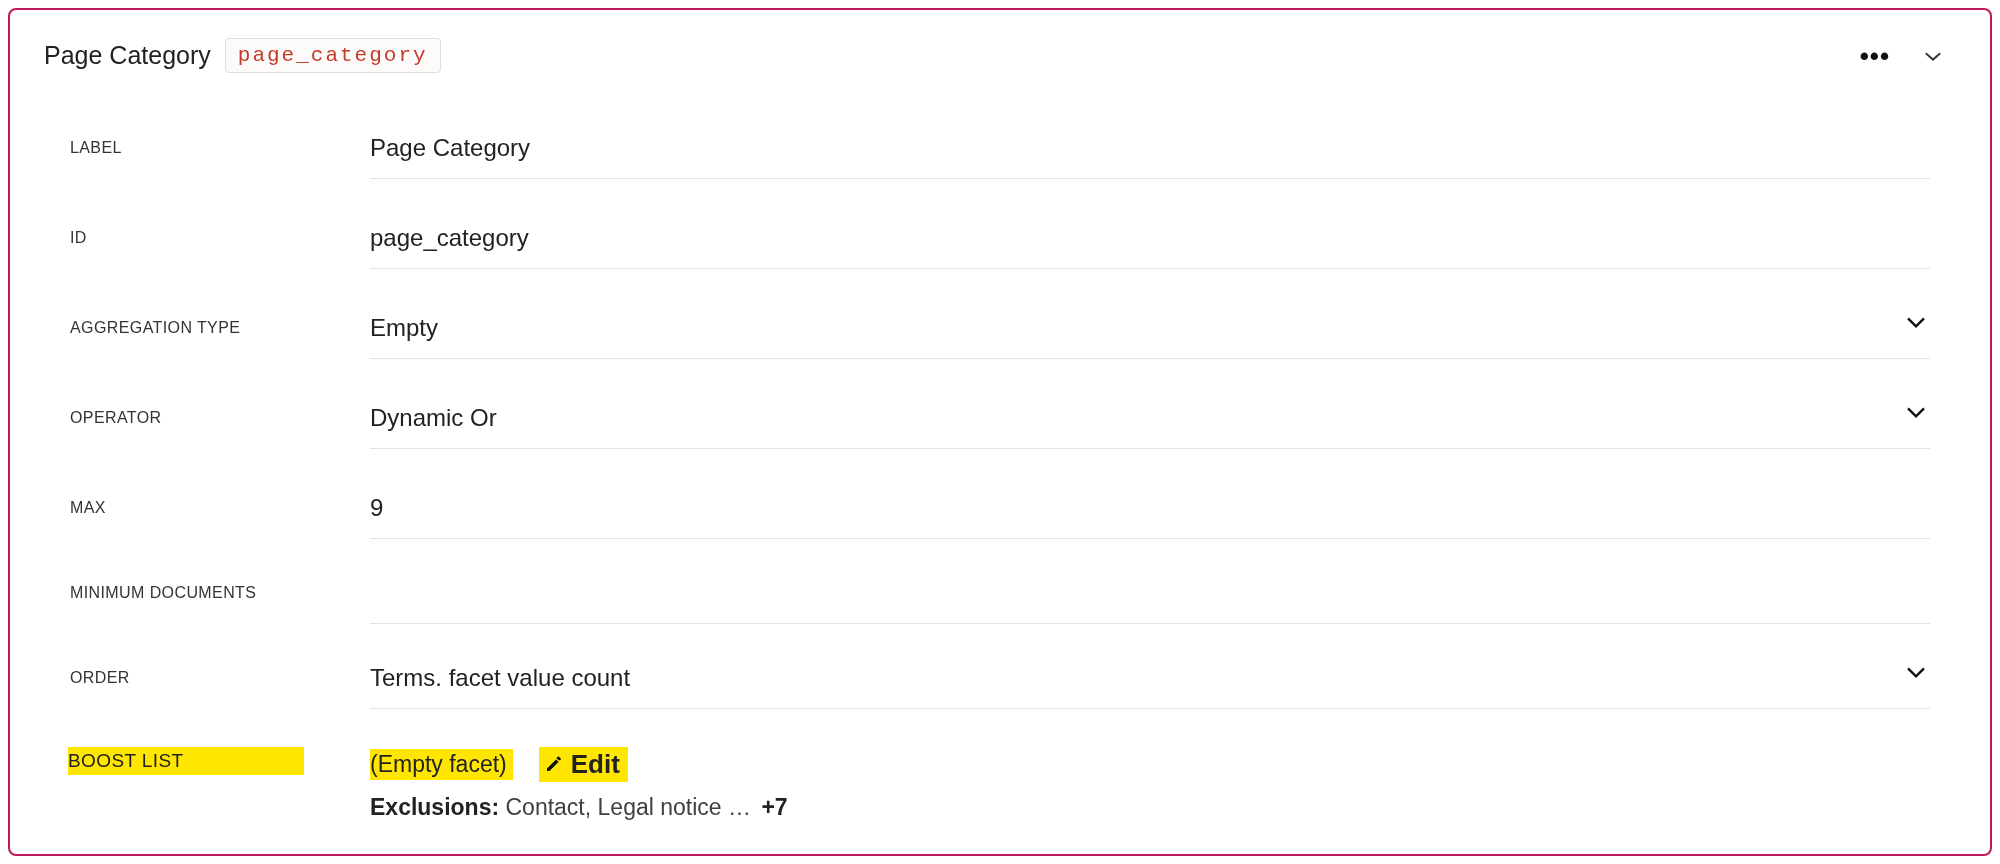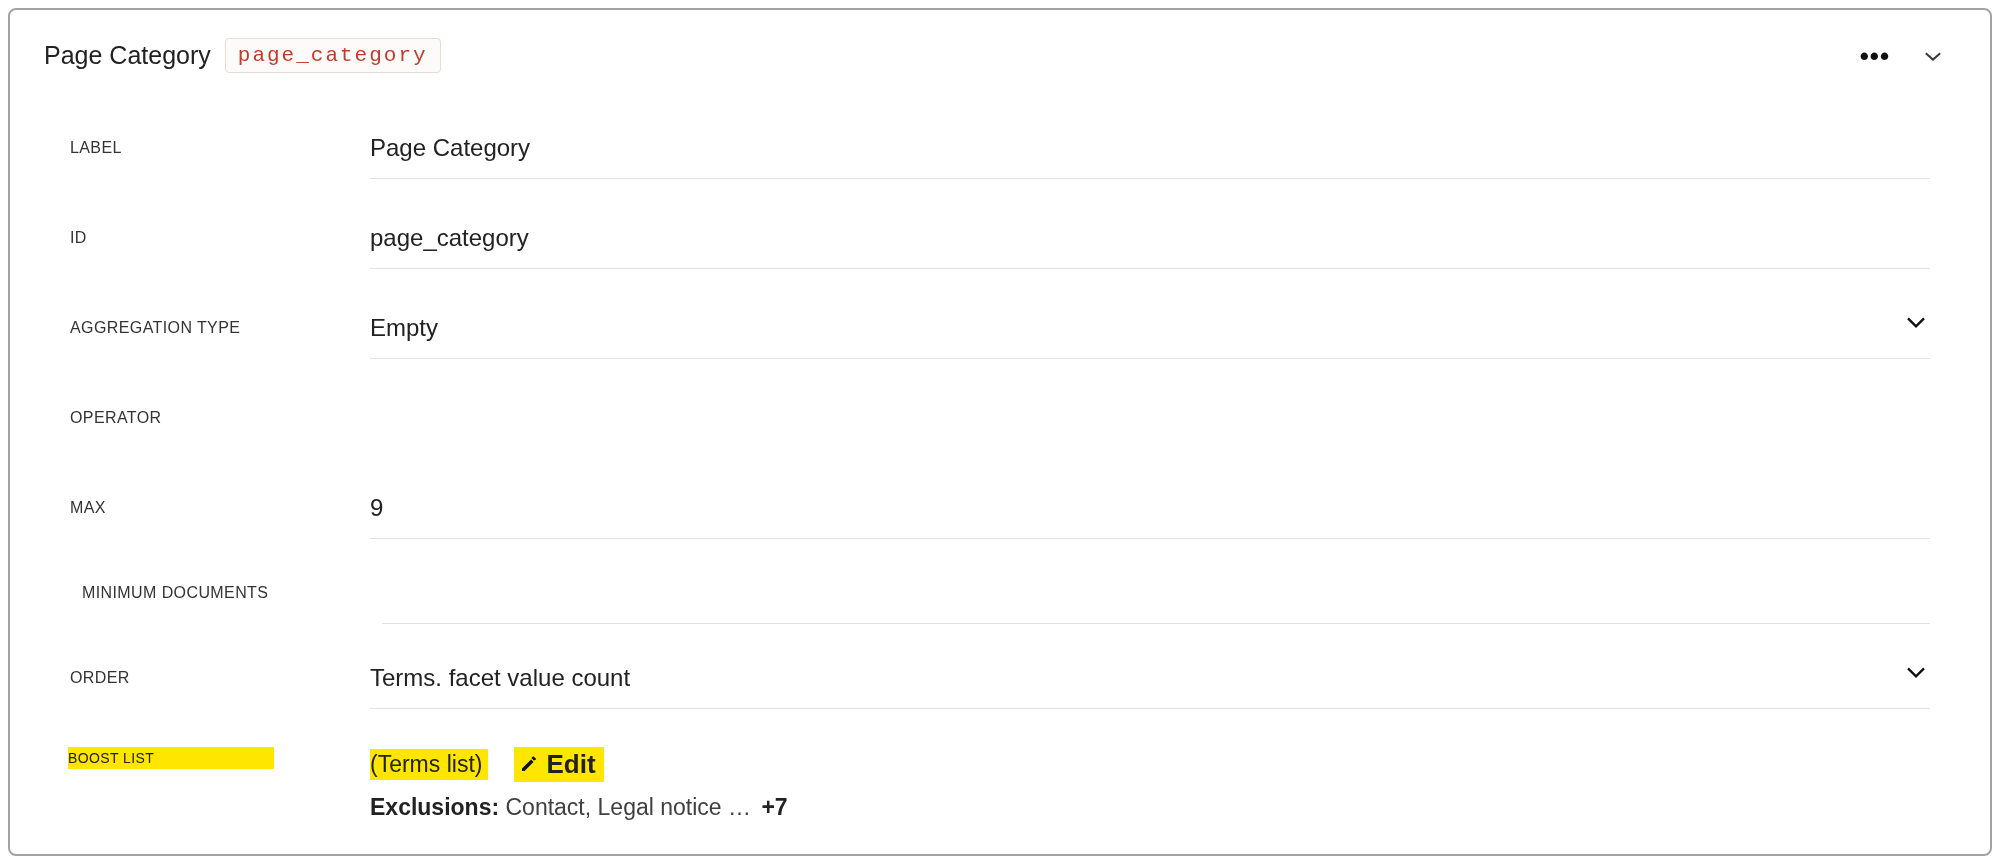--- a/index.html
+++ b/index.html
@@ -7,21 +7,21 @@
     width: 2000px;
     height: 864px;
     font-family: "Segoe UI", Arial, sans-serif;
     background: #fff;
     color: #222;
   }
   .panel {
     position: absolute;
     left: 8px; top: 8px;
     width: 1984px; height: 848px;
-    border: 2px solid #a3a3a3;
+    border: 2px solid #be185d;
     border-radius: 8px;
     background: #fff;
   }
   .header {
     display: flex;
     align-items: center;
     padding: 28px 34px 0 34px;
   }
   .header-title {
     font-size: 25px;
@@ -92,33 +92,33 @@
   }
   .field-chevron {
     position: absolute;
     right: 4px;
     top: 50%;
     transform: translateY(-70%);
     cursor: pointer;
   }
   .field-chevron svg { width: 20px; height: 14px; }
   .field-chevron svg path { fill: none; stroke: #111; stroke-width: 2.4; }
-  .row.short { min-height: 80px; margin-left: 12px; }
+  .row.short { min-height: 80px; }
   .boost-row {
     display: flex;
     align-items: flex-start;
     margin-top: 24px;
   }
   .boost-label-wrap {
     flex: 0 0 300px;
   }
   .hl {
     display: inline-block;
     background: #ffe600;
-    font-size: 14px;
+    font-size: 19px;
     letter-spacing: 0.4px;
     color: #222;
     padding: 3px 120px 3px 0;
     margin-left: -2px;
   }
   .boost-field {
     flex: 1 1 auto;
     font-size: 23px;
     color: #222;
   }
@@ -193,20 +193,28 @@
         <span class="field-chevron">
           <svg viewBox="0 0 20 14">
               <path d="M2 3 L10 11 L18 3"></path>
             </svg>
         </span>
       </div>
     </div>
 
     <div class="row">
       <div class="row-label">OPERATOR</div>
+      <div class="row-field">
+        <div class="field-line">Dynamic Or</div>
+        <span class="field-chevron">
+          <svg viewBox="0 0 20 14">
+              <path d="M2 3 L10 11 L18 3"></path>
+            </svg>
+        </span>
+      </div>
     </div>
 
     <div class="row">
       <div class="row-label">MAX</div>
       <div class="row-field">
         <div class="field-line">9</div>
       </div>
     </div>
 
     <div class="row short">
@@ -227,21 +235,21 @@
         </span>
       </div>
     </div>
 
     <div class="boost-row">
       <div class="boost-label-wrap">
         <span class="hl">BOOST LIST</span>
       </div>
       <div class="boost-field">
         <div class="boost-line1">
-          <span class="boost-empty">(Terms list)</span>
+          <span class="boost-empty">(Empty facet)</span>
           <span class="boost-edit">
             <span class="pencil">
               <svg viewBox="0 0 18 18">
                   <path d="M2 13.5 L2 16 L4.5 16 L13.6 6.9 L11.1 4.4 Z M15.7 4.8 c0.4-0.4 0.4-1 0-1.4 l-1.6-1.6 c-0.4-0.4-1-0.4-1.4 0 l-1.3 1.3 l2.5 2.5 Z"></path>
                 </svg>
             </span>
             <span>Edit</span>
           </span>
         </div>
         <div class="boost-line2">

